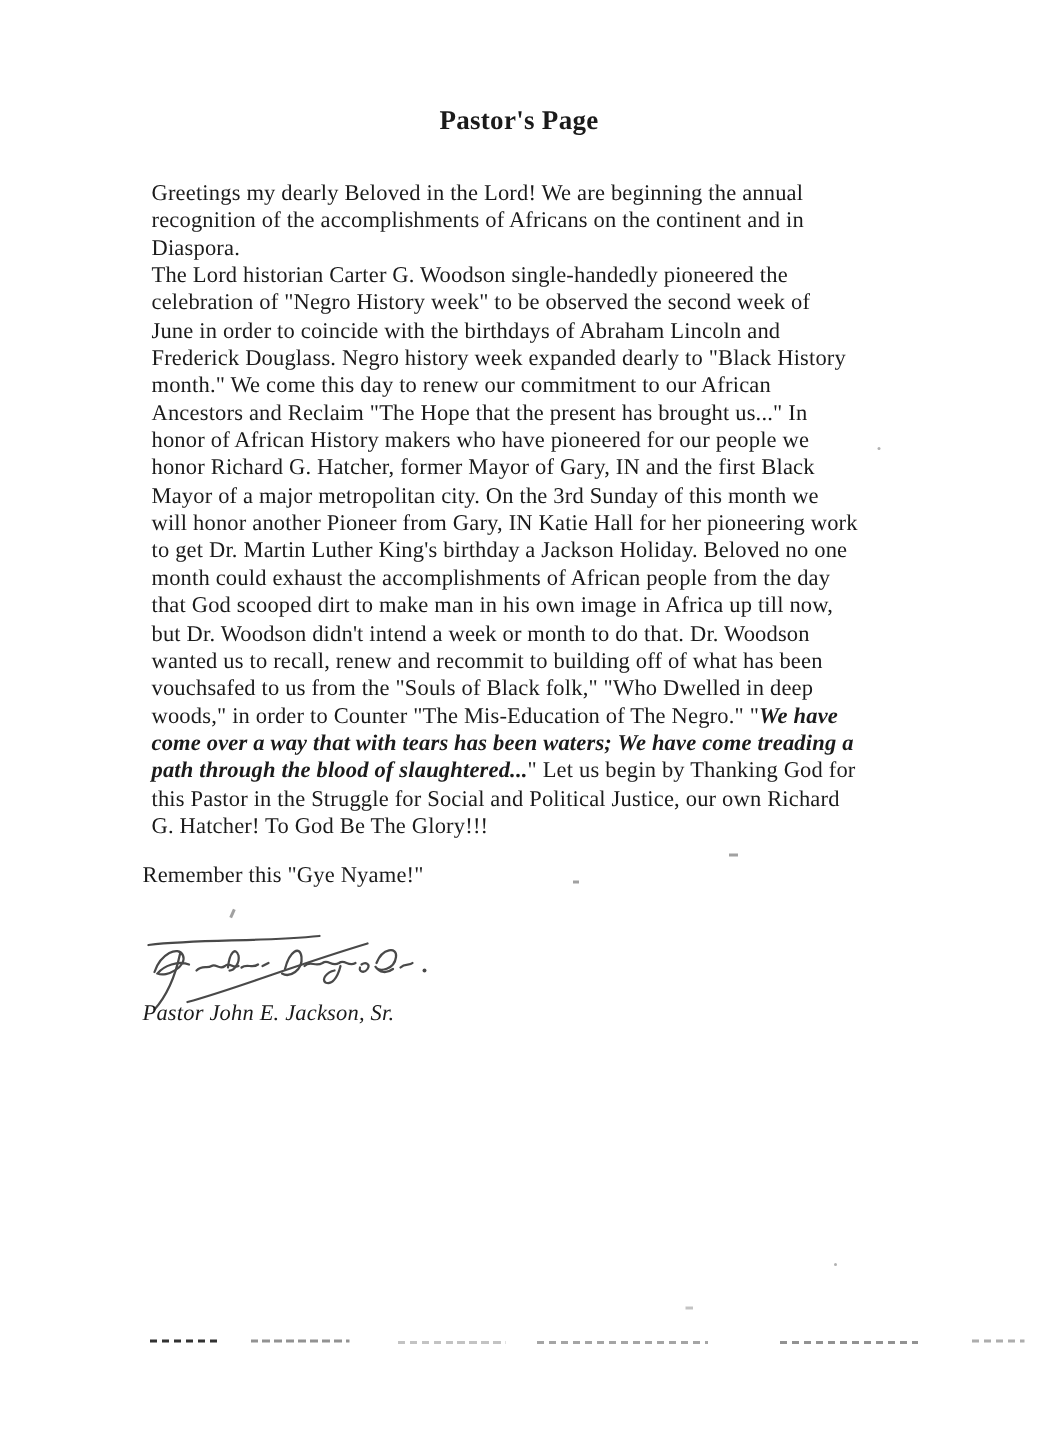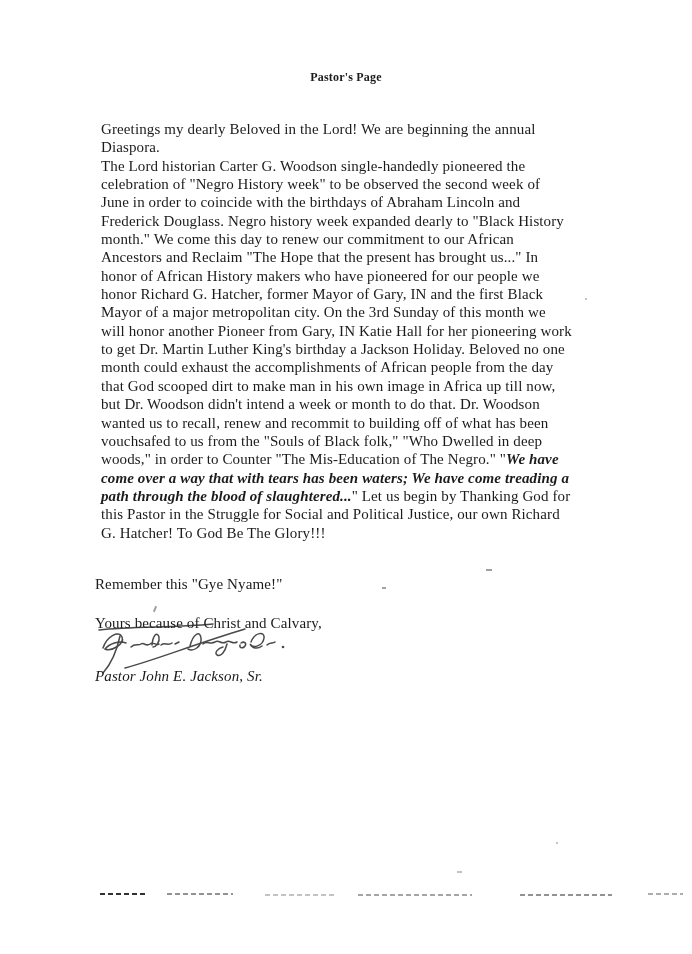--- a/index.html
+++ b/index.html
@@ -3,21 +3,21 @@
 <meta charset="utf-8">
 <style>
   html,body{margin:0;padding:0;}
   body{
     width:692px;height:954px;background:#ffffff;position:relative;overflow:hidden;
     font-family:"Liberation Serif", serif;color:#1f1f1f;
   }
   .scan-layer{position:absolute;inset:0;filter:blur(0.32px) contrast(1.04);}
   .doc-title{
     position:absolute;top:70px;left:0;width:100%;text-align:center;
-    font-size:12px;font-weight:700;letter-spacing:0.2px;margin:0;
+    font-size:18px;font-weight:700;letter-spacing:0.2px;margin:0;
   }
   .body-lines{position:absolute;top:120px;left:101px;width:530px;}
   .tline{white-space:nowrap;font-size:15px;line-height:18.35px;letter-spacing:0.12px;}
   .bi{font-weight:700;font-style:italic;}
   .abs-line{position:absolute;left:95px;font-size:15px;line-height:18px;white-space:nowrap;letter-spacing:0.12px;}
   .remember-pos{top:575px;}
   .closing-pos{top:614px;}
   .signer-pos{top:667px;font-style:italic;}
   .signature{position:absolute;left:93px;top:618px;width:212px;height:56px;filter:blur(0.3px);}
   .dash{position:absolute;height:2px;background-image:repeating-linear-gradient(90deg,#2a2a2a 0 5px,transparent 5px 8px);}
@@ -25,20 +25,21 @@
 </style>
 </head>
 <body>
 
 <div class="scan-layer">
 
   <h1 class="doc-title">Pastor's Page</h1>
 
   <div class="body-lines">
       <div class="tline"><span>Greetings my dearly Beloved in the Lord! We are beginning the annual</span></div>
+      <div class="tline"><span>recognition of the accomplishments of Africans on the continent and in</span></div>
       <div class="tline"><span>Diaspora.</span></div>
       <div class="tline"><span>The Lord historian Carter G. Woodson single-handedly pioneered the</span></div>
       <div class="tline"><span>celebration of "Negro History week" to be observed the second week of</span></div>
       <div class="tline"><span>June in order to coincide with the birthdays of Abraham Lincoln and</span></div>
       <div class="tline"><span>Frederick Douglass. Negro history week expanded dearly to "Black History</span></div>
       <div class="tline"><span>month." We come this day to renew our commitment to our African</span></div>
       <div class="tline"><span>Ancestors and Reclaim "The Hope that the present has brought us..." In</span></div>
       <div class="tline"><span>honor of African History makers who have pioneered for our people we</span></div>
       <div class="tline"><span>honor Richard G. Hatcher, former Mayor of Gary, IN and the first Black</span></div>
       <div class="tline"><span>Mayor of a major metropolitan city. On the 3rd Sunday of this month we</span></div>
@@ -51,21 +52,20 @@
       <div class="tline"><span>vouchsafed to us from the "Souls of Black folk," "Who Dwelled in deep</span></div>
       <div class="tline"><span>woods," in order to Counter "The Mis-Education of The Negro." "</span><span class="bi">We have</span></div>
       <div class="tline"><span class="bi">come over a way that with tears has been waters; We have come treading a</span></div>
       <div class="tline"><span class="bi">path through the blood of slaughtered...</span><span>" Let us begin by Thanking God for</span></div>
       <div class="tline"><span>this Pastor in the Struggle for Social and Political Justice, our own Richard</span></div>
       <div class="tline"><span>G. Hatcher! To God Be The Glory!!!</span></div>
     </div>
 
   <div class="abs-line remember-pos">Remember this "Gye Nyame!"</div>
 
-  <div class="abs-line closing-pos">Yours because of Christ and Calvary,</div>
 
   <svg class="signature" viewBox="0 0 212 56" aria-hidden="true">
     <g fill="none" stroke="#2d2d2d" stroke-width="1.5" stroke-linecap="round" opacity="0.85">
       <path d="M6,12 C40,8 80,10 120,6"></path>
       <path d="M10,30 C14,18 26,12 29,19 C32,26 18,34 12,31 C16,26 26,22 33,25"></path>
       <path d="M27,18 C24,32 18,46 10,55"></path>
       <path d="M38,29 C42,25 45,28 48,26 C51,24 53,29 57,26 C60,23 62,28 66,26"></path>
       <path d="M59,27 C60,17 64,13 66,19 C67,24 63,29 60,29"></path>
       <path d="M68,27 C72,24 75,28 79,25"></path>
       <path d="M82,26 l4,-2"></path>

